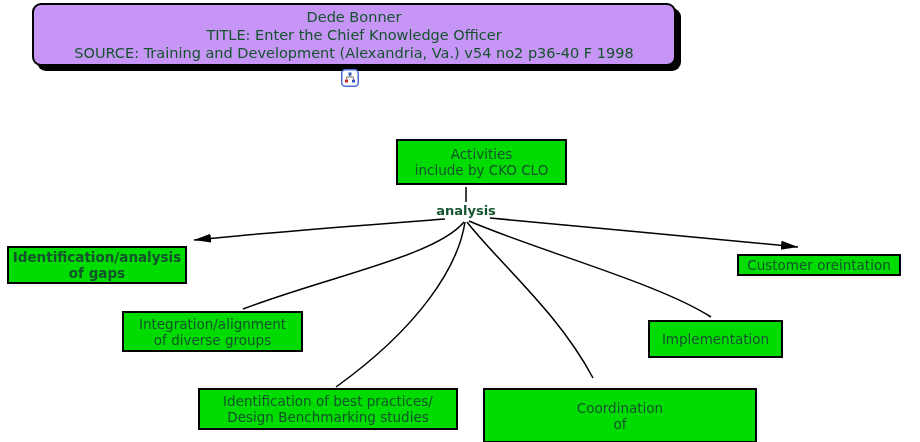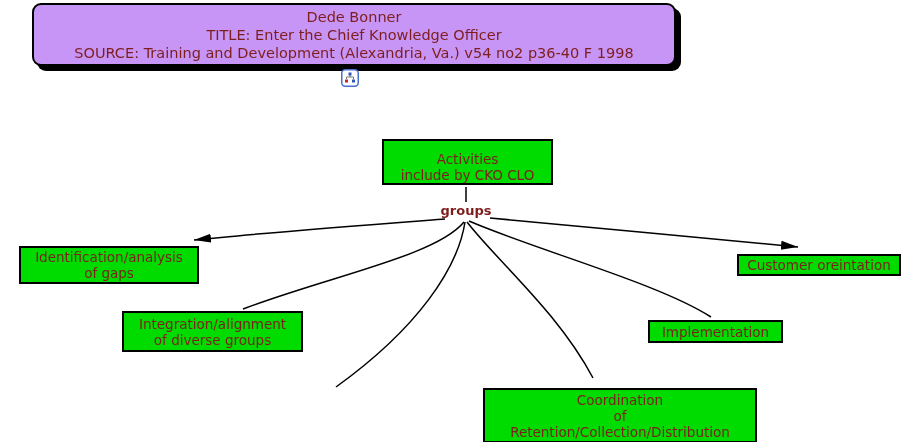--- a/index.html
+++ b/index.html
@@ -1,20 +1,20 @@
 <!DOCTYPE html>
 <html><head>
 <meta charset="utf-8">
 <style>
   html,body { margin:0; padding:0; background:#ffffff; }
   .stage {
     position:relative; width:920px; height:442px; overflow:hidden;
     background:#ffffff;
     font-family:"DejaVu Sans","Liberation Sans",sans-serif;
-    color:#7f1d1d;
+    color:#14532d;
   }
   svg.links { position:absolute; left:0; top:0; pointer-events:none; }
 
   
   .annot {
     position:absolute; left:32px; top:3px; width:644px; height:63px;
     box-sizing:border-box; border:2px solid #000; border-radius:9px;
     background:#c695f5; box-shadow:5px 5px 0 #000;
     display:flex; flex-direction:column; justify-content:center; align-items:center;
     font-size:14.5px; line-height:18px; text-align:center; white-space:nowrap;
@@ -23,26 +23,26 @@
   
   .resicon { position:absolute; left:341px; top:69px; width:18px; height:18px; }
 
   
   .node {
     position:absolute; box-sizing:border-box;
     background:#00db00; border:2px solid #000;
     display:flex; flex-direction:column; justify-content:center; align-items:center;
     text-align:center; font-size:13.5px; line-height:16px; white-space:nowrap;
   }
-  .n-activities { left:382px; top:139px; width:171px; height:46px;justify-content:flex-end; }
-  .n-gaps       { left:19px;   top:246px; width:180px; height:38px; }
+  .n-activities { left:396px; top:139px; width:171px; height:46px; }
+  .n-gaps       { left:7px;   top:246px; width:180px; height:38px;font-weight:bold; }
   .n-integration{ left:122px; top:311px; width:181px; height:41px; }
   .n-best       { left:198px; top:388px; width:260px; height:42px; }
   .n-coord      { left:483px; top:380px; width:274px; height:55px;margin-top:8px; }
-  .n-impl       { left:648px; top:320px; width:135px; height:23px; }
+  .n-impl       { left:648px; top:320px; width:135px; height:38px; }
   .n-customer   { left:737px; top:254px; width:164px; height:22px; }
 
   .linklabel {
     position:absolute; left:466px; top:203px; transform:translateX(-50%);
     font-size:13px; font-weight:bold; white-space:nowrap;
   }
 </style>
 </head>
 <body>
 
@@ -84,37 +84,40 @@
       <rect x="4" y="10.5" width="3" height="3" fill="#cc2222"></rect>
       <rect x="11" y="10.5" width="3" height="3" fill="#3355bb"></rect>
     </svg>
   </div>
 
   <div class="node n-activities">
     <div>Activities</div>
     <div>include by CKO CLO</div>
   </div>
 
-  <div class="linklabel">groups</div>
+  <div class="linklabel">analysis</div>
 
   <div class="node n-gaps">
     <div>Identification/analysis</div>
     <div>of gaps</div>
   </div>
 
   <div class="node n-integration">
     <div>Integration/alignment</div>
     <div>of diverse groups</div>
   </div>
 
+  <div class="node n-best">
+    <div>Identification of best practices/</div>
+    <div>Design Benchmarking studies</div>
+  </div>
 
   <div class="node n-coord">
     <div>Coordination</div>
     <div>of</div>
-    <div>Retention/Collection/Distribution</div>
   </div>
 
   <div class="node n-impl">
     <div>Implementation</div>
   </div>
 
   <div class="node n-customer">
     <div>Customer oreintation</div>
   </div>
 

